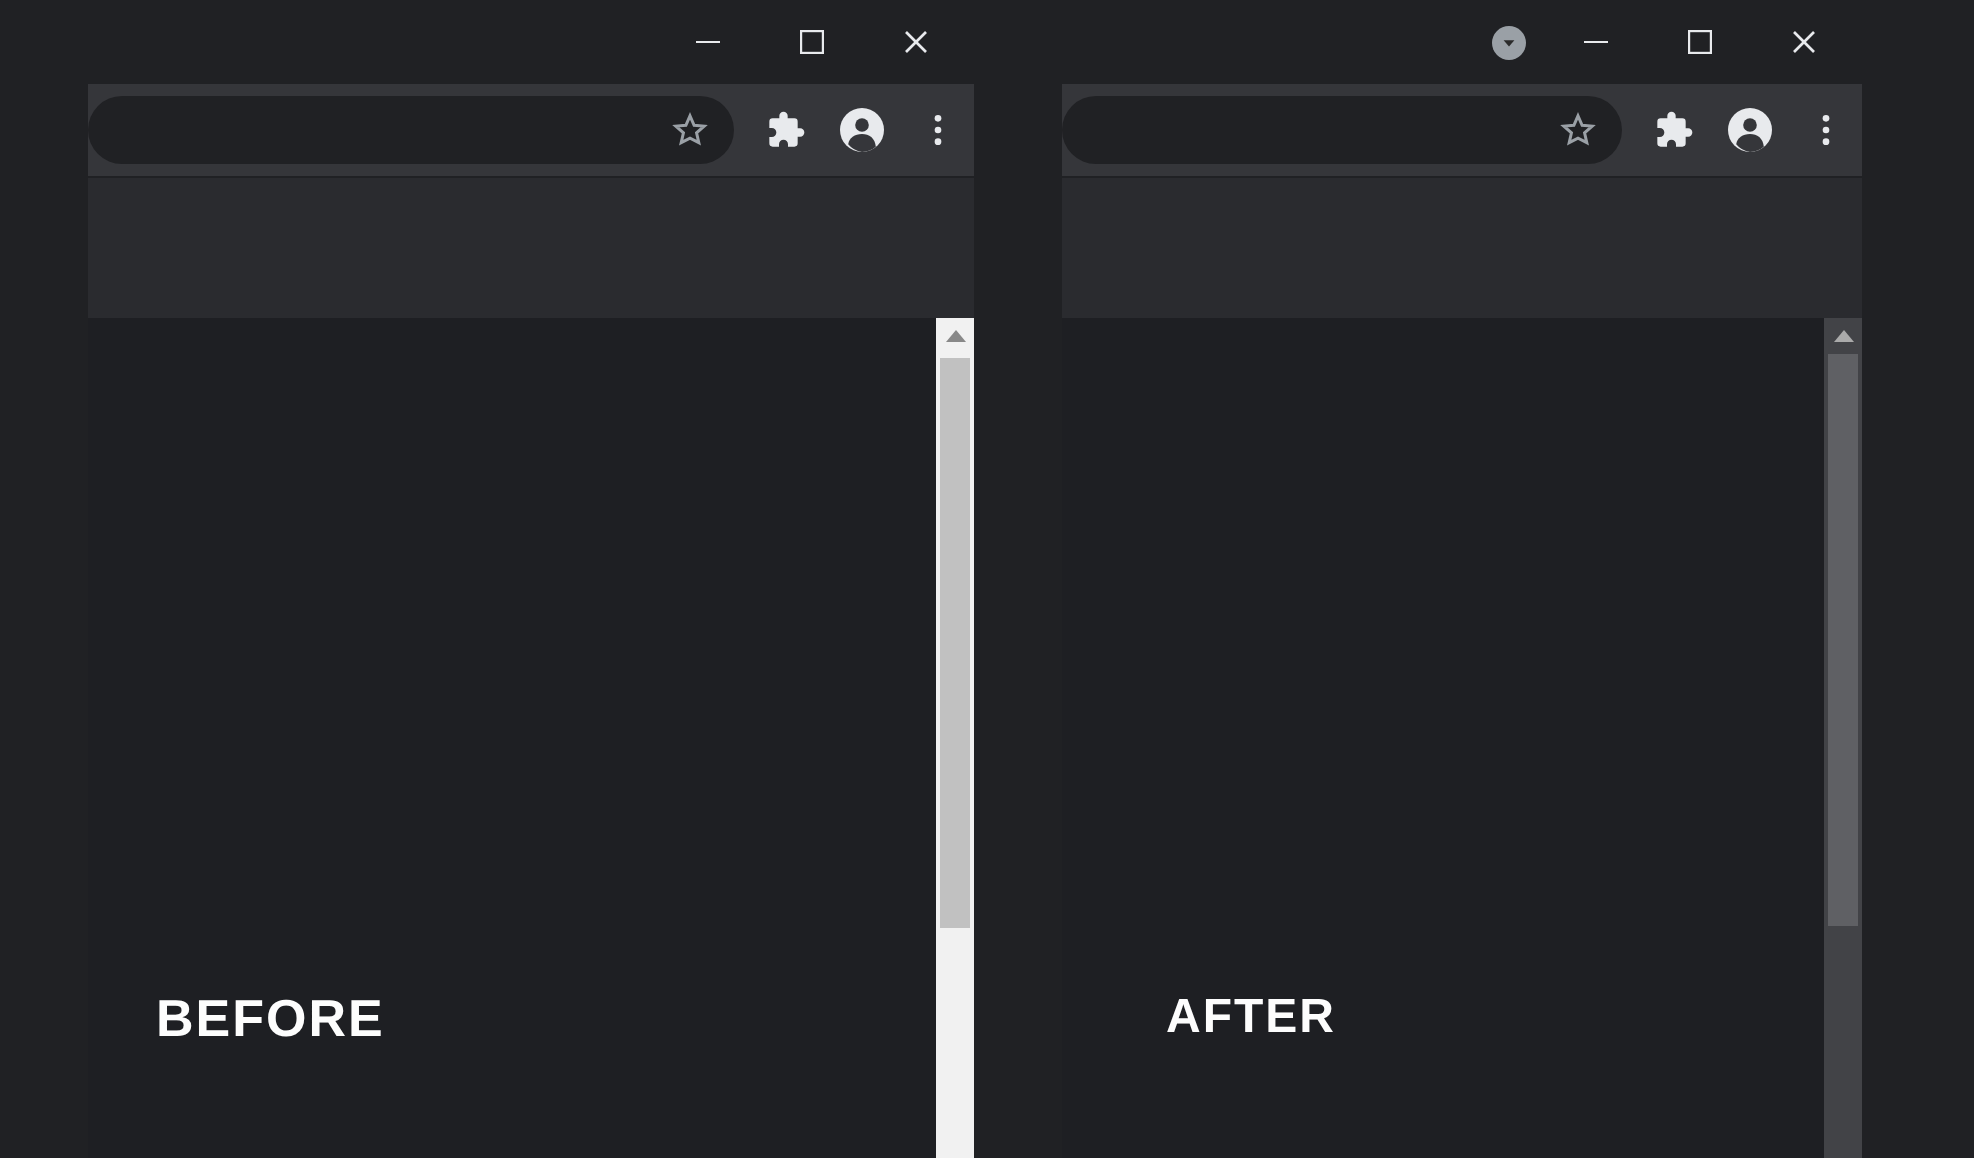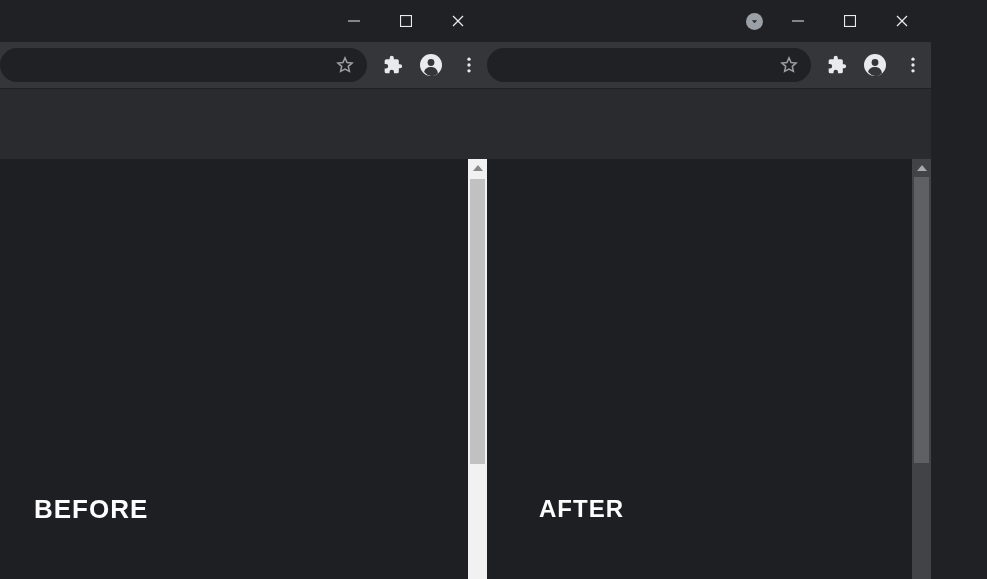--- a/index.html
+++ b/index.html
@@ -9,20 +9,21 @@
       background: #202124;
       font-family: Arial, sans-serif;
       overflow: hidden;
       display: flex;
     }
     .window {
       position: relative;
       height: 100%;
       display: flex;
       flex-direction: column;
+      padding-left: 44px;
     }
     .window-left { width: 487px; }
     .window-right { width: 444px; }
 
     .titlebar {
       height: 42px;
       background: #202124;
       display: flex;
       align-items: center;
       justify-content: flex-end;

